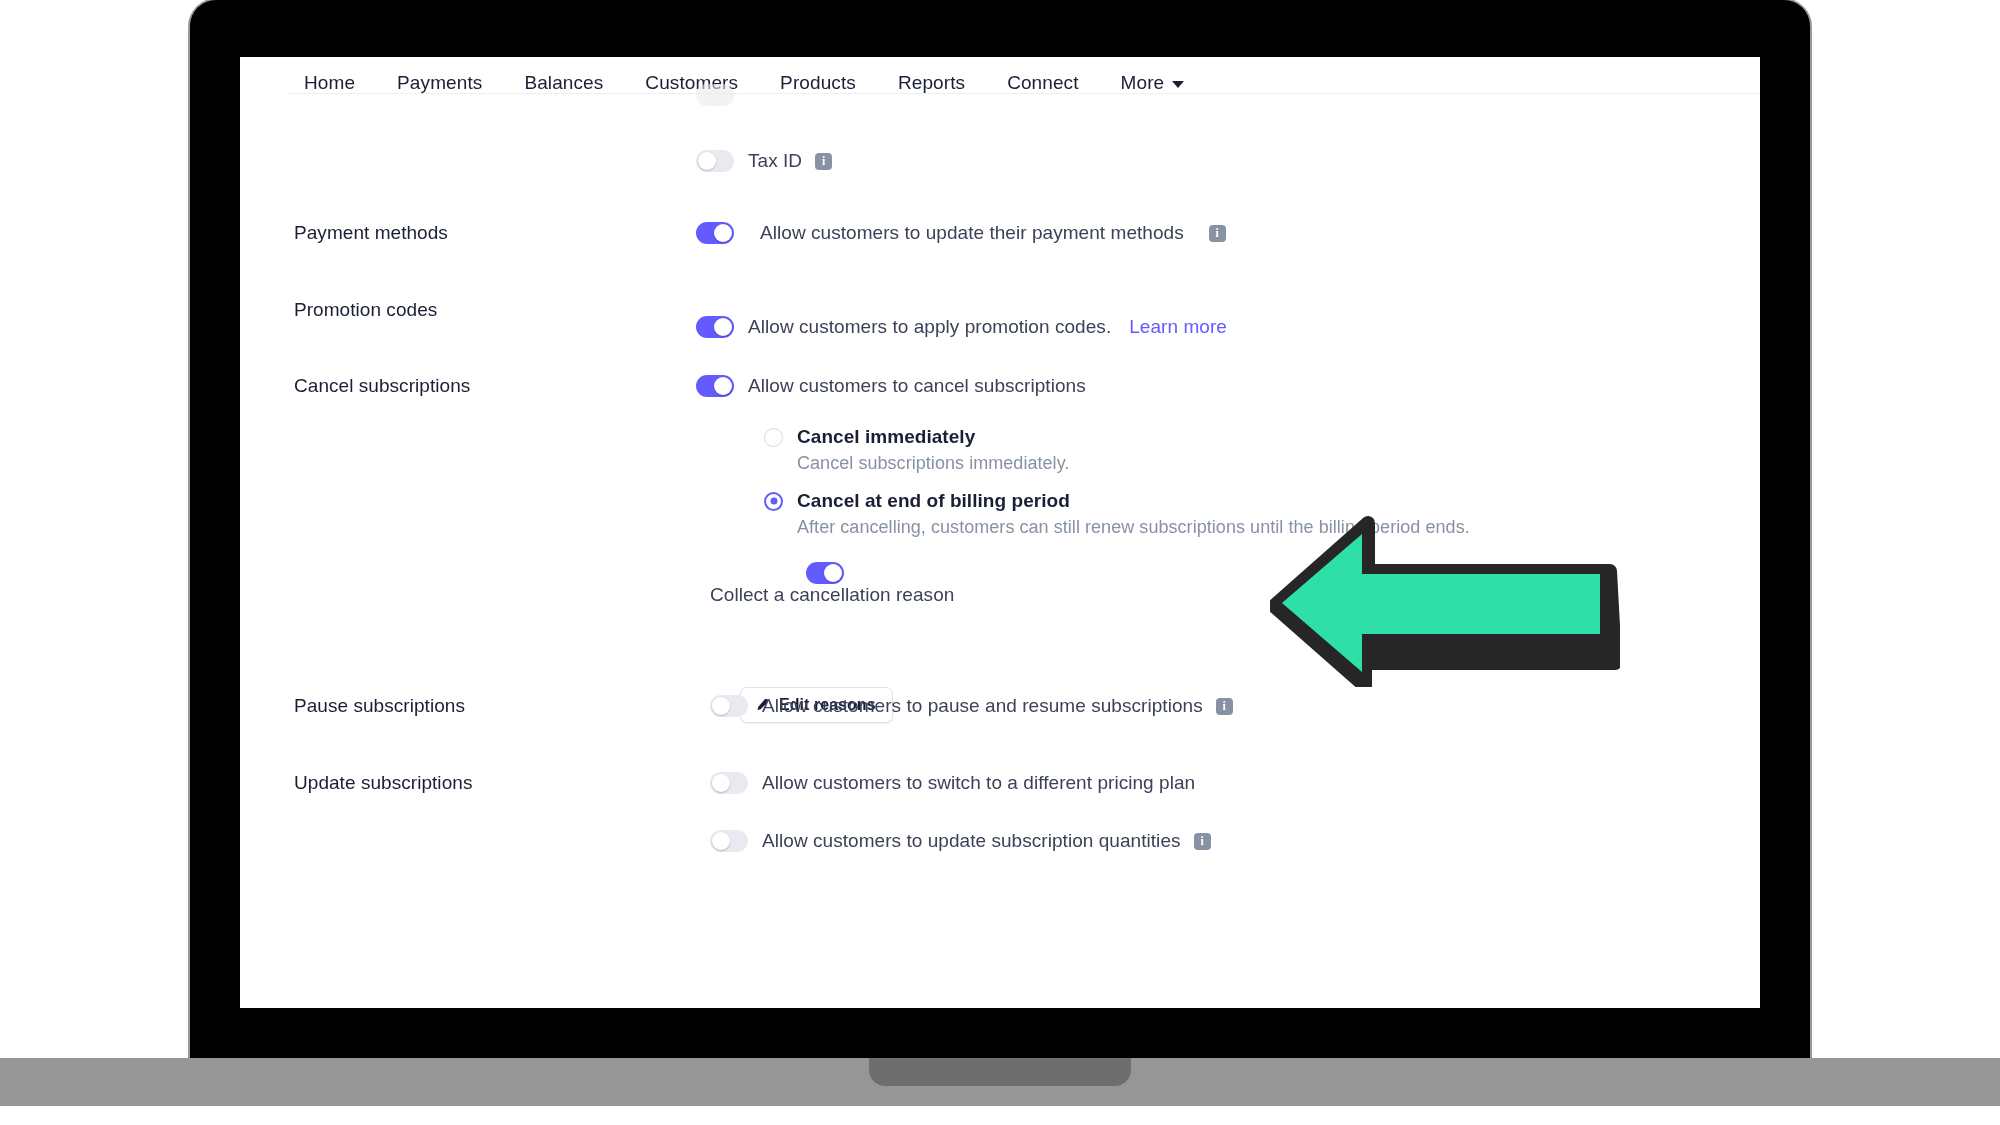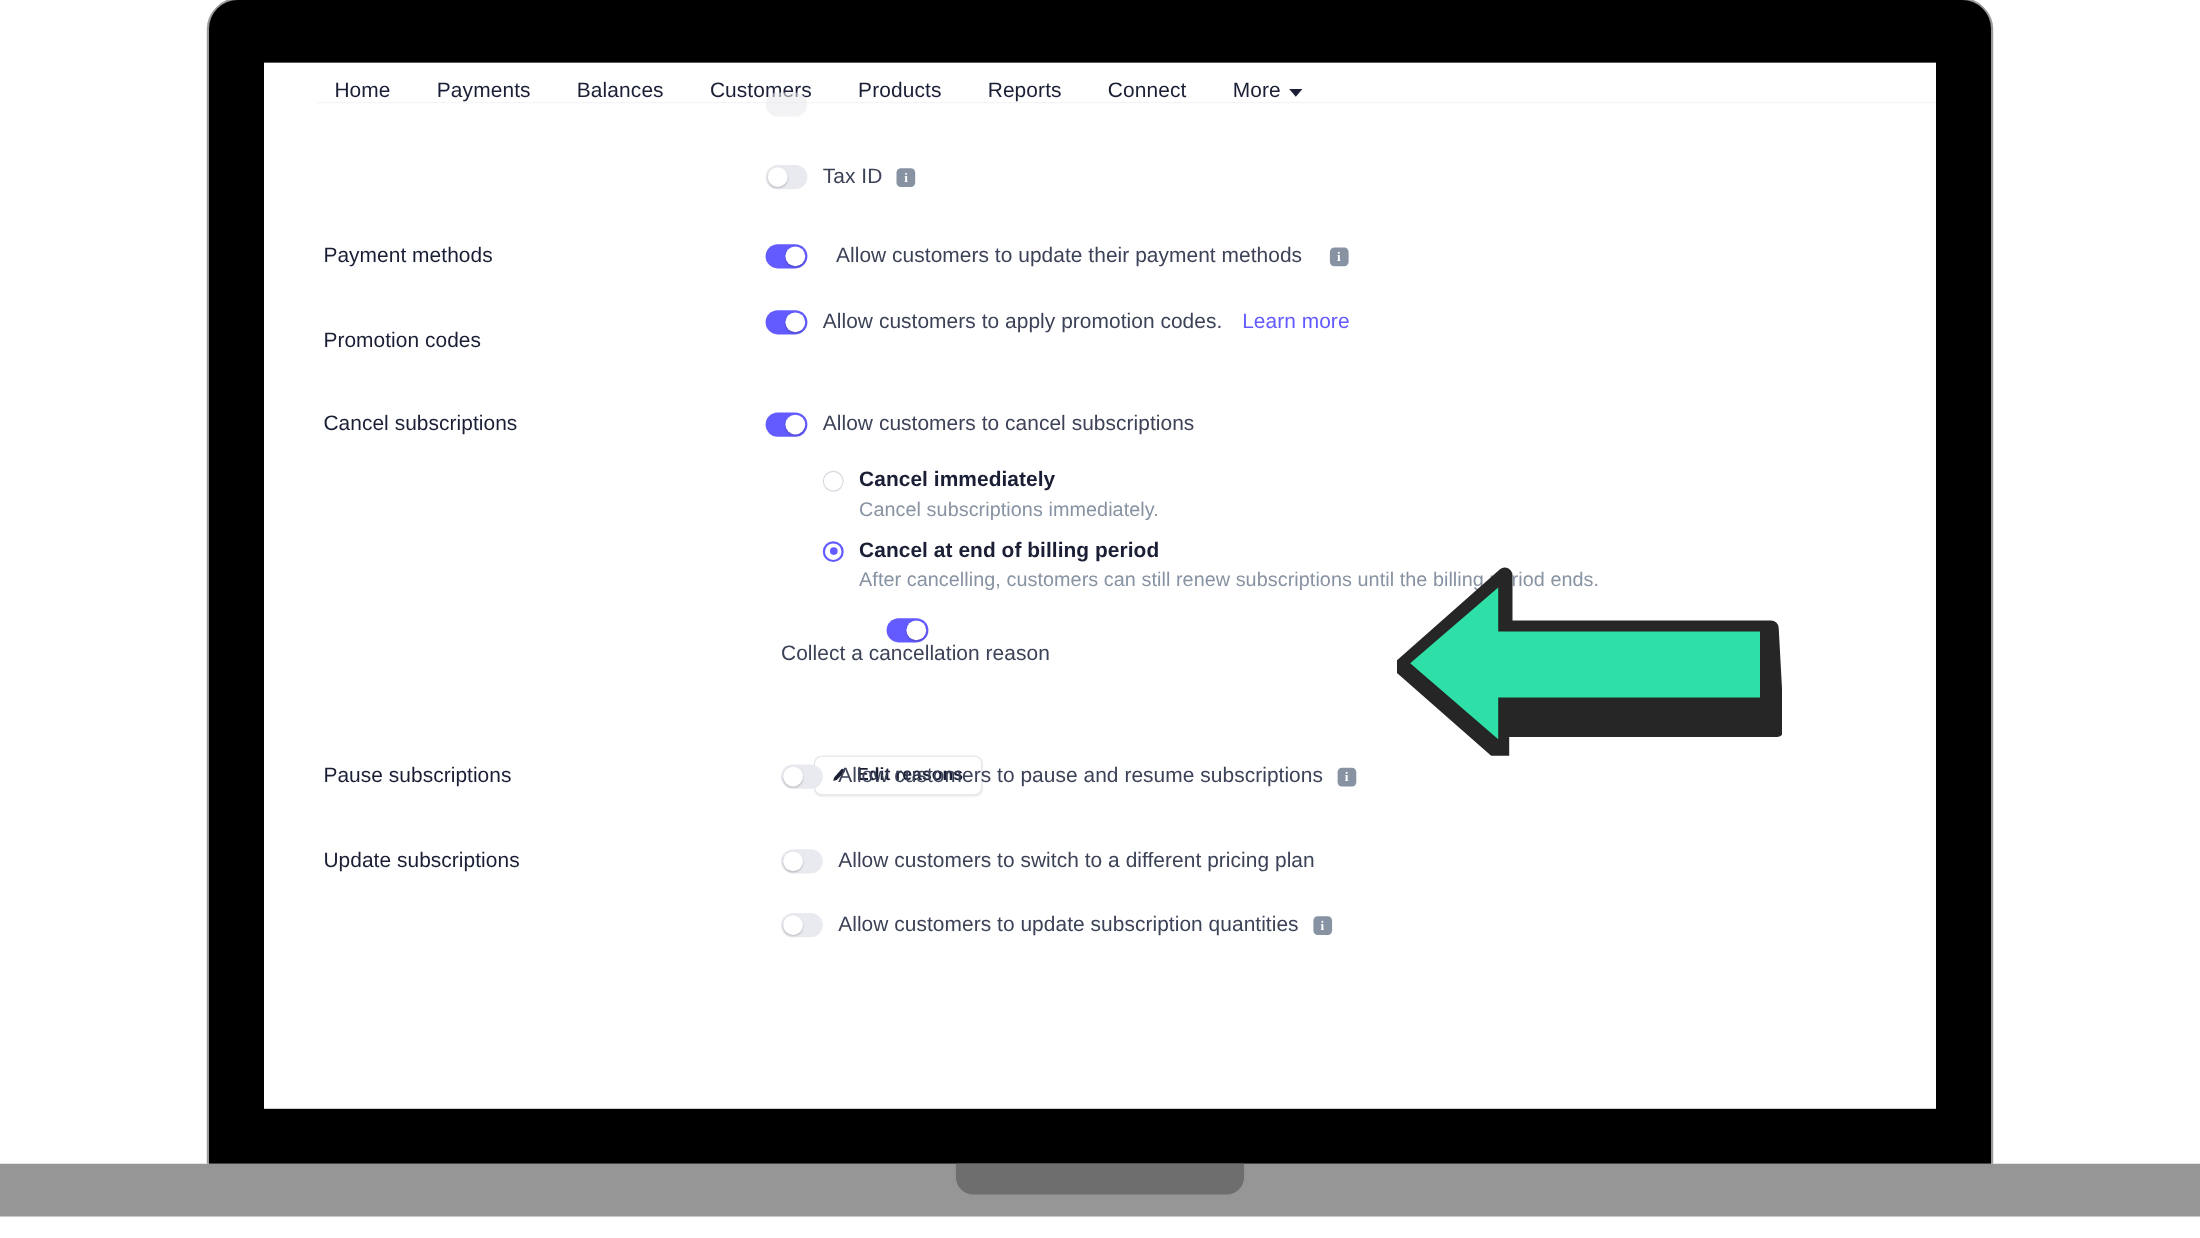--- a/index.html
+++ b/index.html
@@ -169,21 +169,21 @@
     font-weight: bold;
     font-family: "Liberation Serif", serif;
     margin-left: 13px;
     line-height: 1;
     flex: none;
   }
 
   
   .radio-row {
     position: absolute;
-    left: 508px;
+    left: 524px;
   }
   .radio-line {
     display: flex;
     align-items: center;
     gap: 14px;
   }
   .radio {
     width: 19px; height: 19px;
     border-radius: 50%;
     border: 1.6px solid #d5d9e0;
@@ -339,21 +339,21 @@
       <div class="row-label" style="top:128px;">Payment methods</div>
       <div class="row-control" style="top:128px;gap:12px;">
         <div class="toggle on">
           <div class="knob"></div>
         </div>
         <span class="ctl-text">Allow customers to update their payment methods</span>
         <span class="info-icon">i</span>
       </div>
 
       <div class="row-label" style="top:205px;">Promotion codes</div>
-      <div class="row-control" style="top:188px;align-items:flex-end;">
+      <div class="row-control" style="top:222px;align-items:flex-end;">
         <div class="toggle on">
           <div class="knob"></div>
         </div>
         <span class="ctl-text">Allow customers to apply promotion codes.</span>
         <span class="ctl-text link" style="margin-left:18px;">Learn more</span>
       </div>
 
       <div class="row-label" style="top:281px;">Cancel subscriptions</div>
       <div class="row-control" style="top:281px;">
         <div class="toggle on">

